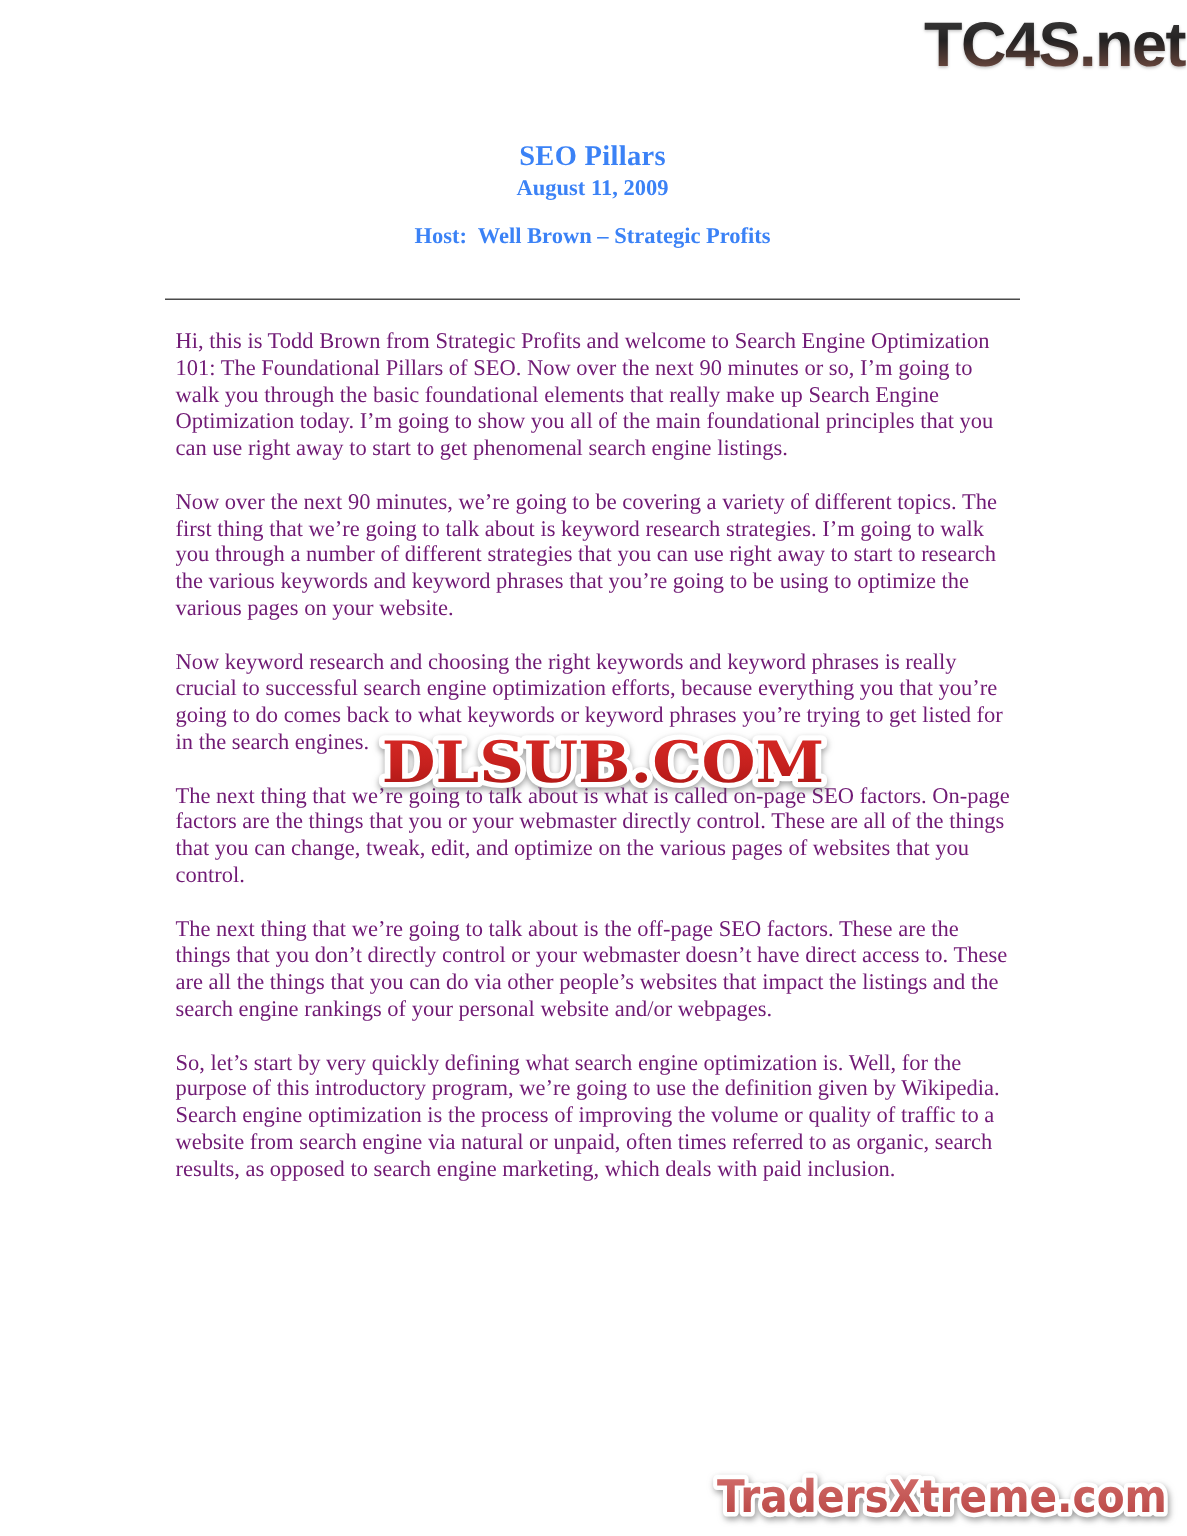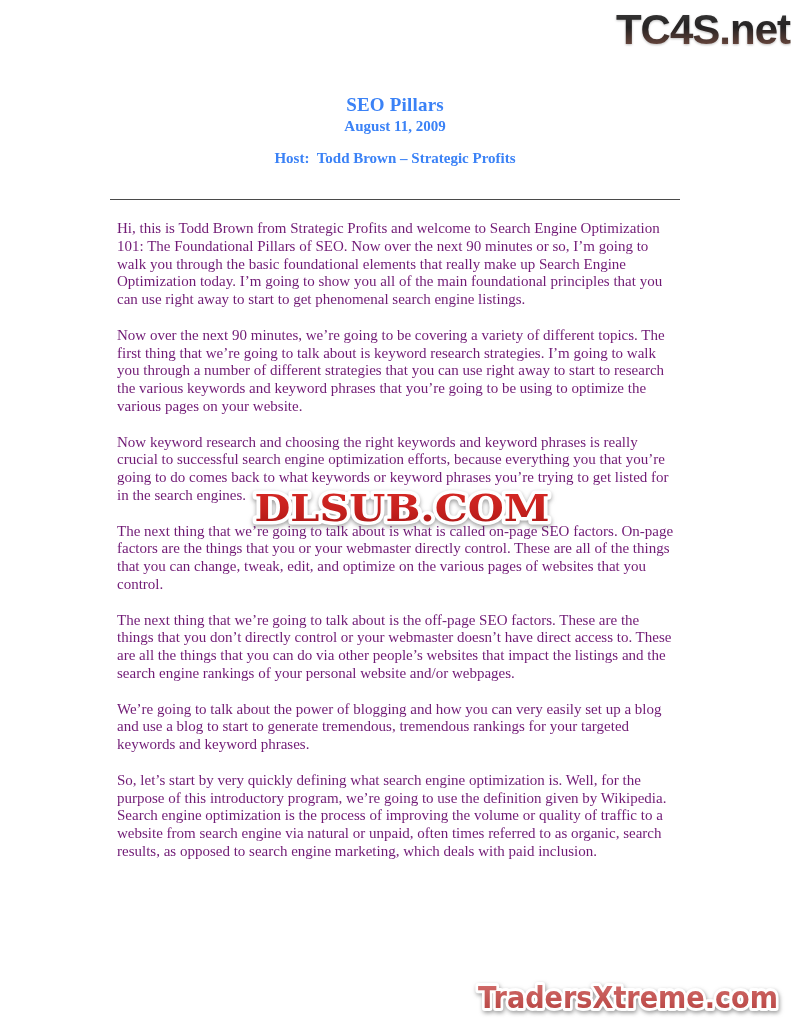--- a/index.html
+++ b/index.html
@@ -117,32 +117,31 @@
         <stop offset="78%" stop-color="#5d4038"></stop>
         <stop offset="100%" stop-color="#96625a"></stop>
       </linearGradient>
     </defs>
     <text class="logo-text" x="205" y="44" text-anchor="end" font-size="42" fill="url(#logoGrad)" style="filter: drop-shadow(0 1px 1px rgba(0,0,0,0.25));">TC4S.net</text>
   </svg>
 
   <div class="title-block">
     <div class="doc-title">SEO Pillars</div>
     <div class="doc-date">August 11, 2009</div>
-    <div class="doc-host">Host:  Todd Brown – Strategic Profits</div>
+    <div class="doc-host">Host:  Well Brown – Strategic Profits</div>
   </div>
 
   <hr class="rule">
 
   <div class="body-text">
     <p>Hi, this is Todd Brown from Strategic Profits and welcome to Search Engine Optimization 101: The Foundational Pillars of SEO. Now over the next 90 minutes or so, I’m going to walk you through the basic foundational elements that really make up Search Engine Optimization today. I’m going to show you all of the main foundational principles that you can use right away to start to get phenomenal search engine listings.</p>
     <p>Now over the next 90 minutes, we’re going to be covering a variety of different topics. The first thing that we’re going to talk about is keyword research strategies. I’m going to walk you through a number of different strategies that you can use right away to start to research the various keywords and keyword phrases that you’re going to be using to optimize the various pages on your website.</p>
     <p>Now keyword research and choosing the right keywords and keyword phrases is really crucial to successful search engine optimization efforts, because everything you that you’re going to do comes back to what keywords or keyword phrases you’re trying to get listed for in the search engines.</p>
     <p>The next thing that we’re going to talk about is what is called on-page SEO factors. On-page factors are the things that you or your webmaster directly control. These are all of the things that you can change, tweak, edit, and optimize on the various pages of websites that you control.</p>
     <p>The next thing that we’re going to talk about is the off-page SEO factors. These are the things that you don’t directly control or your webmaster doesn’t have direct access to. These are all the things that you can do via other people’s websites that impact the listings and the search engine rankings of your personal website and/or webpages.</p>
-    <p>We’re going to talk about the power of blogging and how you can very easily set up a blog and use a blog to start to generate tremendous, tremendous rankings for your targeted keywords and keyword phrases.</p>
     <p>So, let’s start by very quickly defining what search engine optimization is. Well, for the purpose of this introductory program, we’re going to use the definition given by Wikipedia. Search engine optimization is the process of improving the volume or quality of traffic to a website from search engine via natural or unpaid, often times referred to as organic, search results, as opposed to search engine marketing, which deals with paid inclusion.</p>
   </div>
 
   <svg class="wm-center" viewBox="0 0 325 62">
     <defs>
       <linearGradient id="dlsubGrad" x1="0" y1="0" x2="0" y2="1">
         <stop offset="0%" stop-color="#d92a26"></stop>
         <stop offset="55%" stop-color="#c6211e"></stop>
         <stop offset="100%" stop-color="#a81513"></stop>
       </linearGradient>

